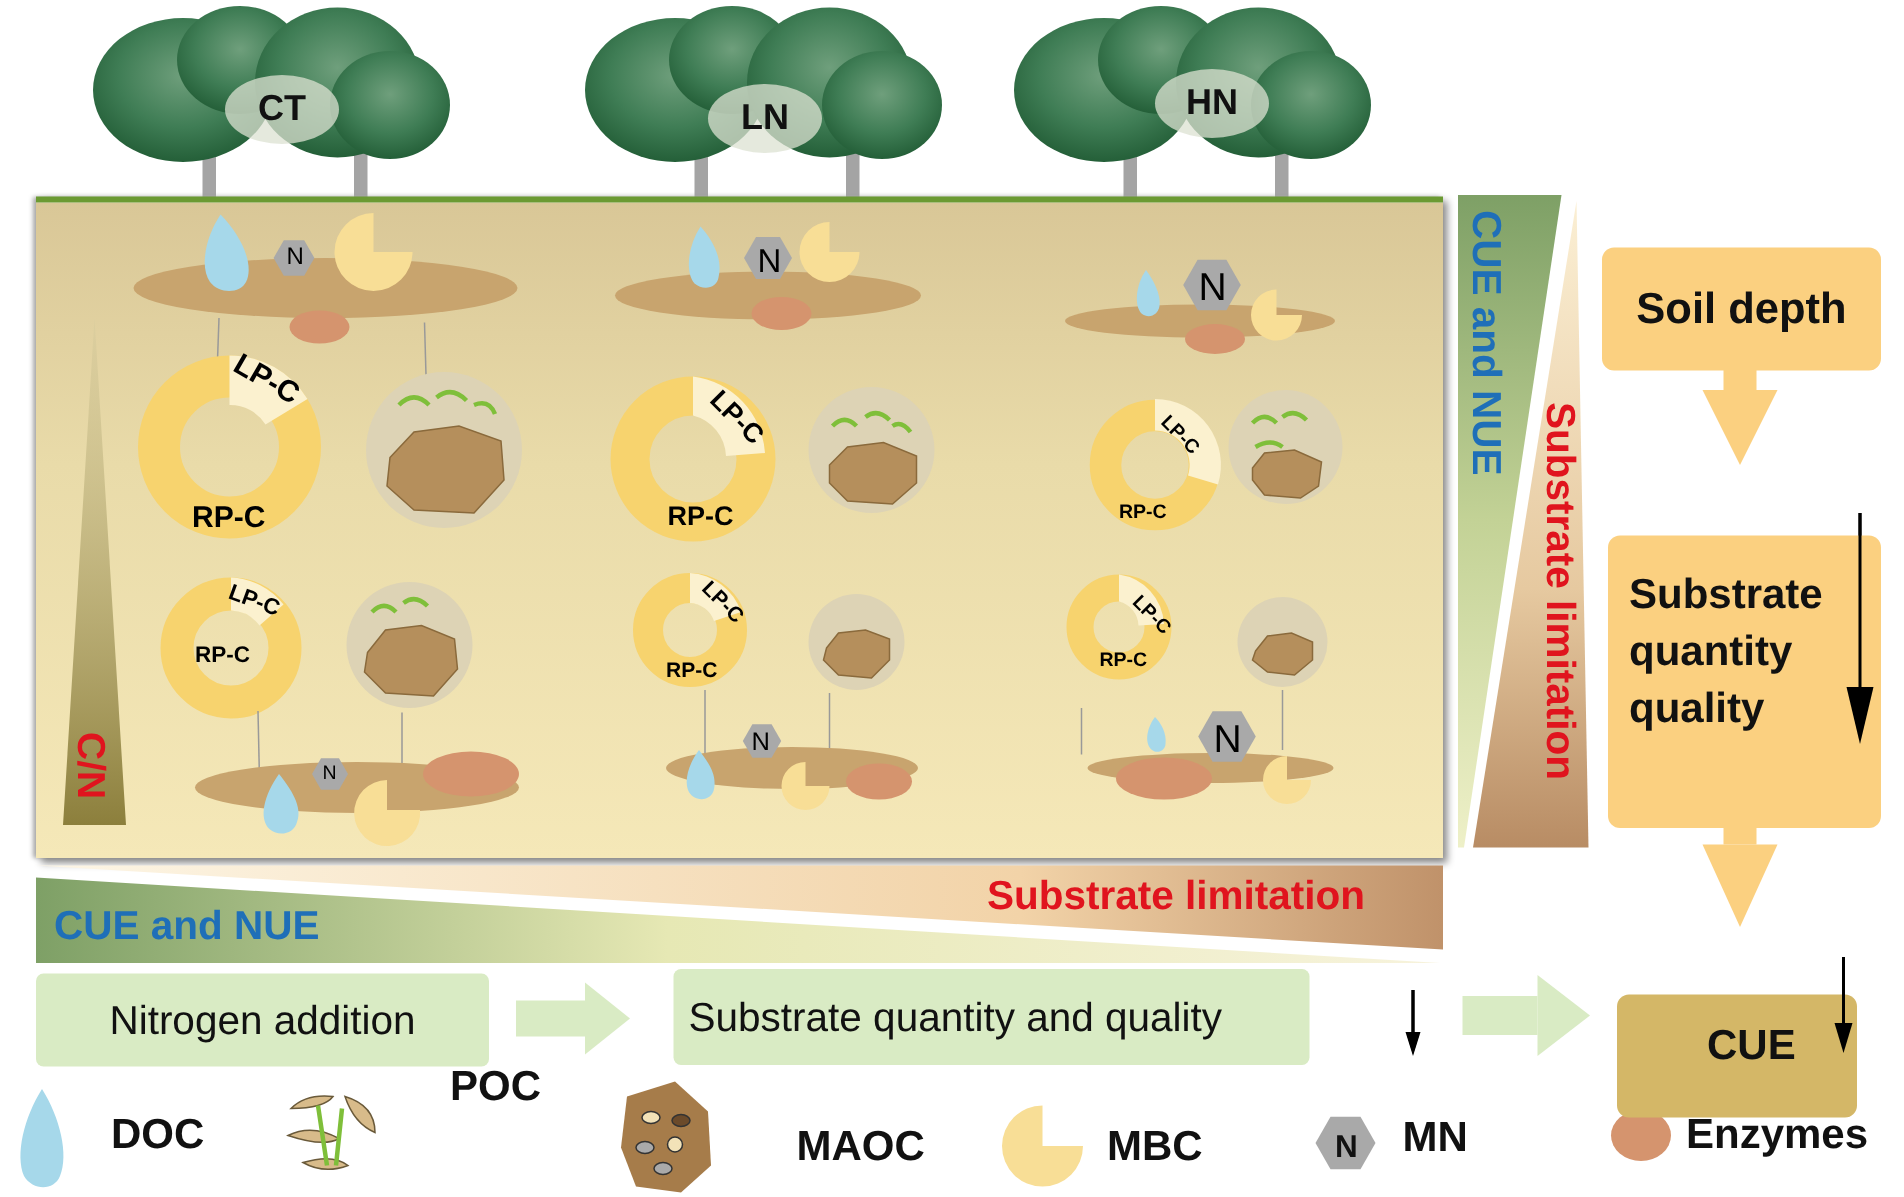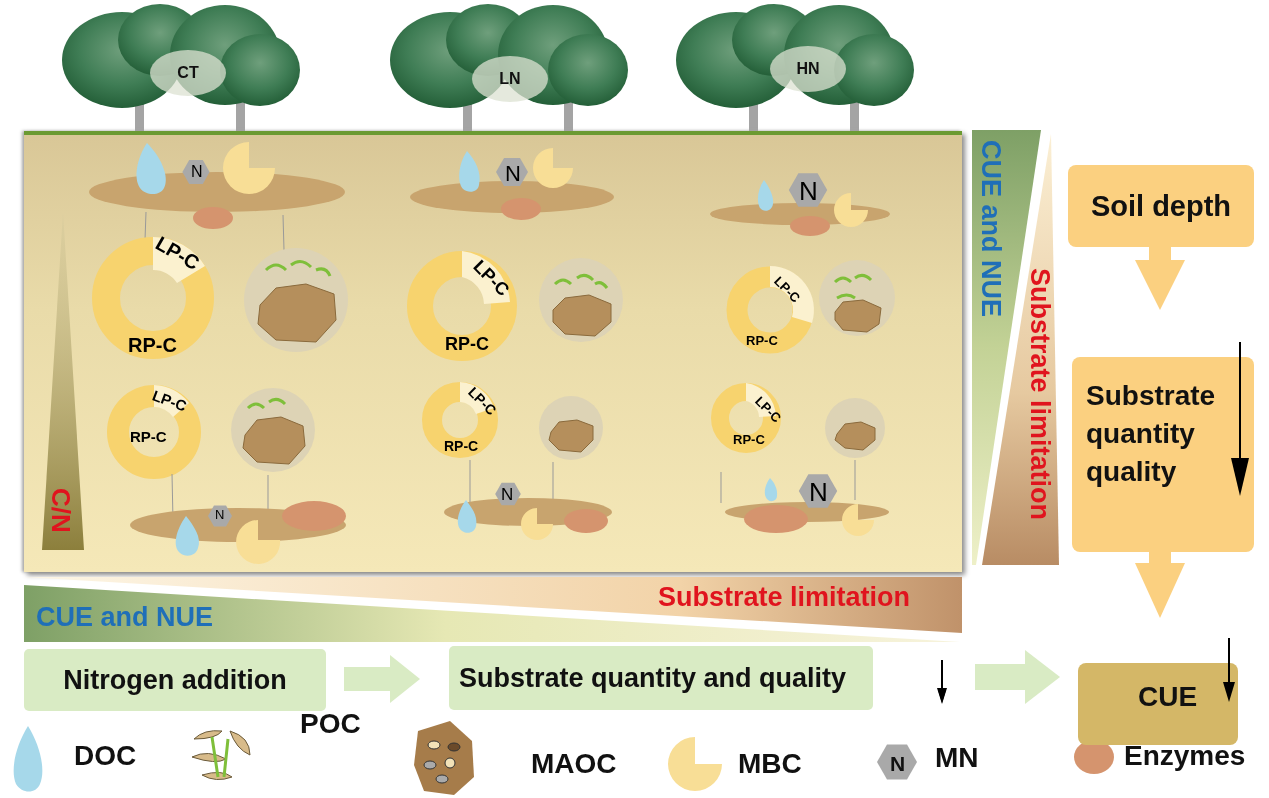--- a/index.html
+++ b/index.html
@@ -1,23 +1,23 @@
 <!DOCTYPE html>
 <html><head>
 <meta charset="utf-8">
 <style>
   html, body { margin:0; padding:0; background:#ffffff; }
   body { width:1269px; height:798px; position:relative; overflow:hidden; font-family:"Liberation Sans", sans-serif; }
   .abs { position:absolute; }
   .bold { font-weight:bold; }
   svg text { font-family:"Liberation Sans", sans-serif; font-weight:bold; }
-  .tree-label { position:absolute; width:76px; height:46px; border-radius:50%; background:rgba(220,225,210,0.75); display:flex; align-items:center; justify-content:center; font-size:16px; font-weight:bold; color:#111; }
+  .tree-label { position:absolute; width:76px; height:46px; border-radius:50%; background:rgba(220,225,210,0.75); display:flex; align-items:center; justify-content:center; font-size:24px; font-weight:bold; color:#111; }
   .panel { position:absolute; left:24px; top:131px; width:938px; height:437px; background:linear-gradient(#d9c797 0%, #e9dba9 40%, #f5e8b8 100%); border-top:4px solid #6b9a32; box-shadow:3px 3px 5px #8a8a8a, -2px 0 3px #aaa; }
   .flow-box { position:absolute; background:#fbd080; border-radius:8px; color:#111; font-weight:bold;margin-top:36px; }
-  .green-box { position:absolute; background:#d9ebc4; border-radius:5px; font-weight:bold; color:#111; font-size:27px; }
+  .green-box { position:absolute; background:#d9ebc4; border-radius:5px; font-weight:normal; color:#111; font-size:27px; }
   .legend-label { position:absolute; font-weight:bold; font-size:28px; color:#111; }
 </style>
 </head>
 <body>
 
 <svg class="abs" style="left:0;top:0" width="960" height="135">
   <defs>
     <radialGradient id="leaf" cx="50%" cy="40%" r="60%">
       <stop offset="0%" stop-color="#6f9f7c"></stop>
       <stop offset="60%" stop-color="#3f7d55"></stop>

